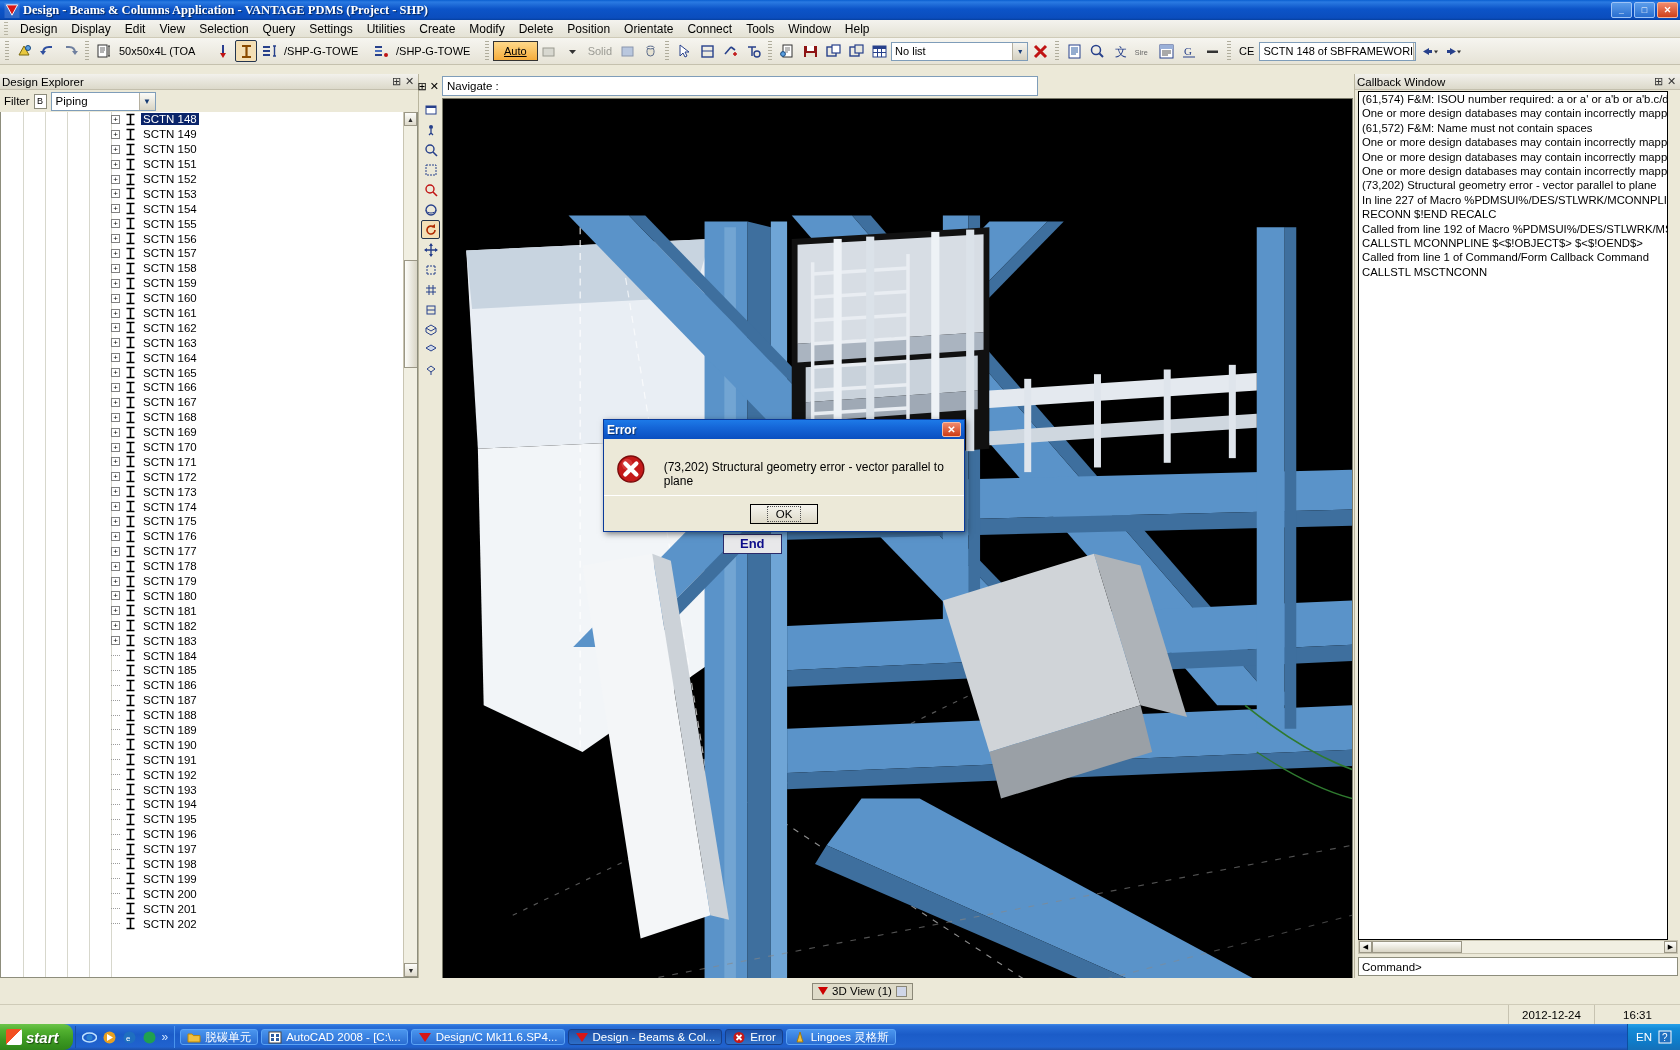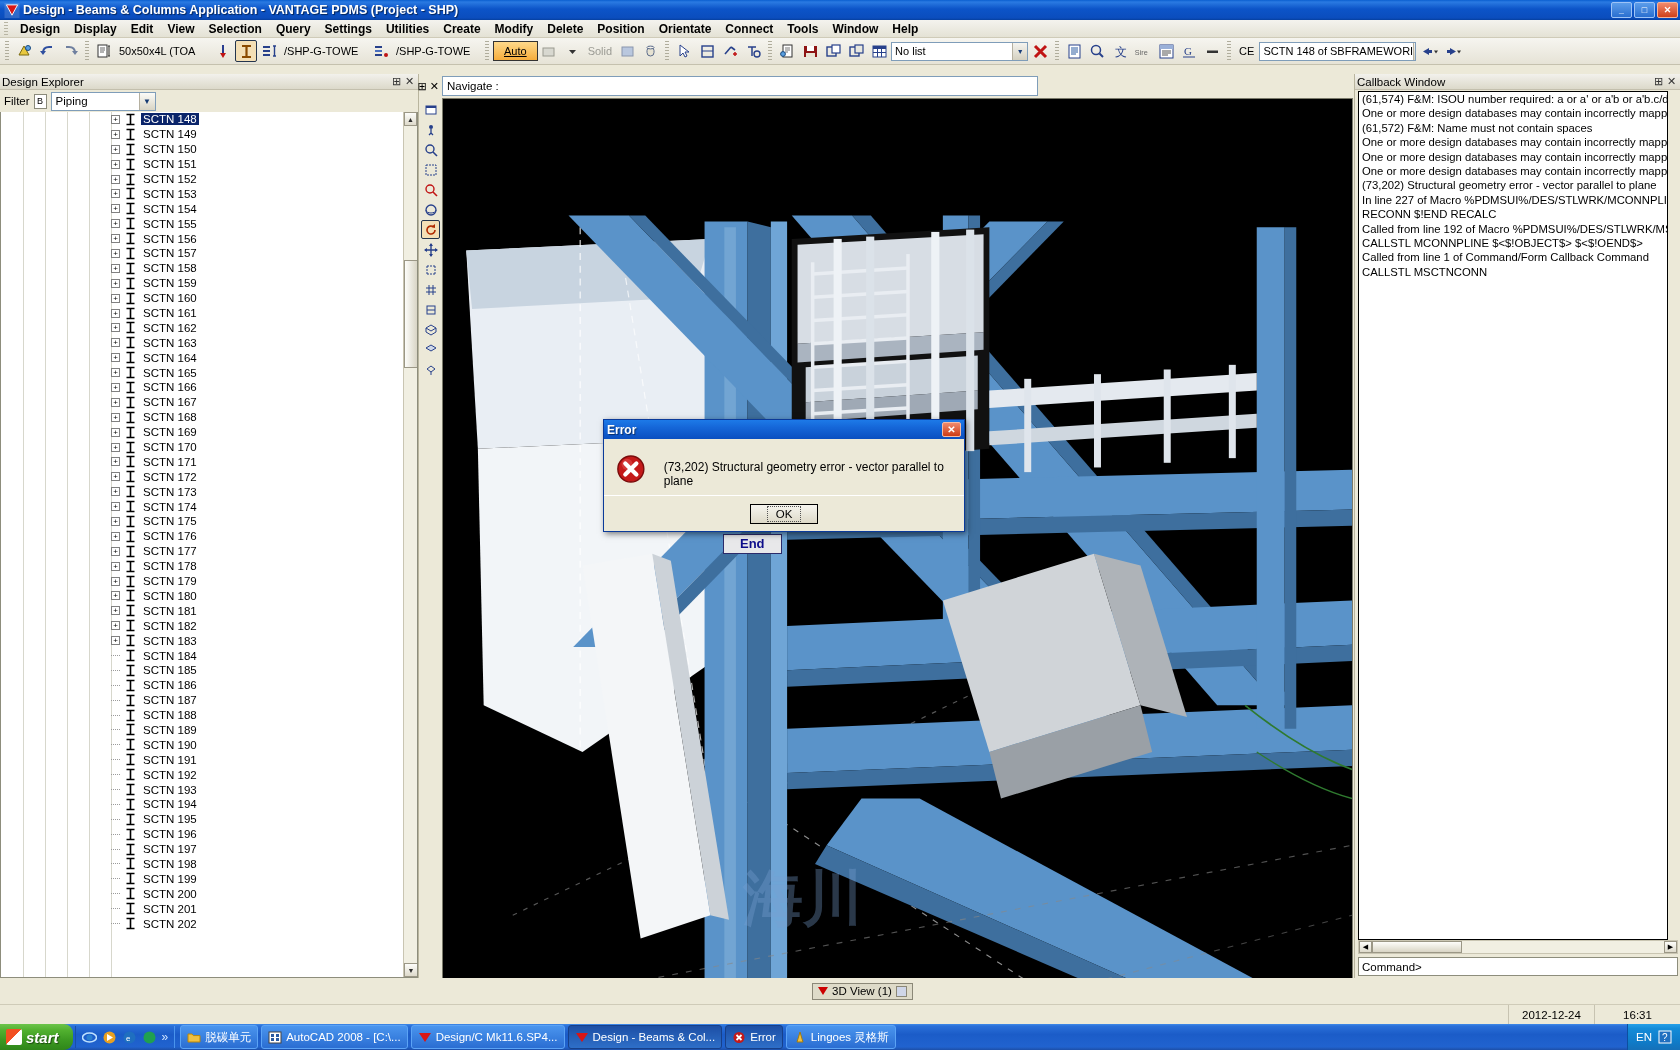--- a/index.html
+++ b/index.html
@@ -9,36 +9,36 @@
     font-family:"Liberation Sans", sans-serif; font-size:12px;
     background:#ece9d8; position:relative;
   }
   
   #titlebar {
     height:20px; background:linear-gradient(to bottom,#0a5fd0 0%,#2a7ae2 10%,#0c54c8 45%,#0b4dbd 90%,#063f9e 100%);
     display:flex; align-items:center; padding:0 2px; color:#fff;
     font-weight:bold; font-size:12.5px; position:relative;
   }
   #titlebar .tlogo{ width:16px;height:15px;margin:0 3px 0 2px; flex:0 0 auto;}
-  #titlebar .ttext{ text-shadow:1px 1px 1px rgba(0,0,0,.55); white-space:nowrap;}
+  #titlebar .ttext{ text-shadow:1px 1px 1px rgba(0,0,0,.55); white-space:nowrap;font-family:Liberation Serif, serif;}
   #titlebar .tbtns{ position:absolute; right:2px; top:2px; display:flex; gap:2px;}
   #titlebar .tbtn{
     width:21px;height:16px;border:1px solid #9dc3f7;border-radius:2px;
     background:linear-gradient(to bottom,#5c9dea,#2a6fd0);
     display:flex;align-items:center;justify-content:center;color:#fff;font-size:9px;font-weight:bold;
   }
   #titlebar .tbtn.close{ background:linear-gradient(to bottom,#f08a6c,#d0401a); border-color:#f5b39a;}
   
   #menubar{
     height:18px; background:linear-gradient(to bottom,#f4f3ee,#e4e2d5);
     border-bottom:1px solid #cfcbb8; display:flex; align-items:center; padding-left:4px;
   }
   #menubar .grip{ width:4px;height:13px;margin-right:5px;
      background:repeating-linear-gradient(to bottom,#b8b5a4 0 1px,transparent 1px 3px);}
-  #menubar .mi{ padding:1px 7px; font-size:12px; color:#000; white-space:nowrap;font-weight:bold;}
+  #menubar .mi{ padding:1px 7px; font-size:12px; color:#000; white-space:nowrap;}
   
   #toolbar{
     height:27px; background:linear-gradient(to bottom,#f6f5f0,#e6e3d6);
     border-bottom:1px solid #c5c1ae; display:flex; align-items:center; padding:0 2px; gap:1px;
   }
   .tgrip{ width:4px;height:20px;margin:0 3px;
      background:repeating-linear-gradient(to bottom,#b0ad9c 0 1px,transparent 1px 3px); flex:0 0 auto;}
   .tbi{ width:22px;height:22px;display:flex;align-items:center;justify-content:center;flex:0 0 auto;
      border:1px solid transparent;border-radius:2px; }
   .tbi.sel{ border-color:#24354d; background:#f3dfb6;}
@@ -134,21 +134,21 @@
      text-shadow:1px 1px 1px rgba(0,0,0,.5);}
   #startbtn .flag{ width:16px;height:16px;
      background:
        linear-gradient(135deg,#f25022 0 48%,transparent 48%),
        #fff;
      border-radius:2px; position:relative; overflow:hidden;}
   .qlaunch{ display:flex; align-items:center; gap:5px; padding:0 6px; height:22px;
      border-left:1px solid #1a4fa8; border-right:1px solid #4a94ec; margin-left:2px;}
   .qicon{ width:15px;height:15px;border-radius:2px;}
   .tbtns{ display:flex; align-items:center; gap:3px; margin-left:5px; flex:1 1 auto;}
-  .tbtn2{ height:24px; display:flex; align-items:center; gap:4px; padding:0 6px; max-width:180px;
+  .tbtn2{ height:16px; display:flex; align-items:center; gap:4px; padding:0 6px; max-width:180px;
      background:linear-gradient(to bottom,#4a95ee,#2a6dd2); border:1px solid #5ba3f5; border-radius:3px;
      color:#fff; font-size:11.5px; white-space:nowrap; overflow:hidden;}
   .tbtn2.active{ background:linear-gradient(to bottom,#1d4fa5,#2e6fc8); border-color:#17408a;}
   .tray{ display:flex; align-items:center; gap:6px; height:26px; padding:0 8px;
      background:linear-gradient(to bottom,#25a0e8 0%,#138bd8 18%,#0f7bc8 70%,#1570b8 100%);
      border-left:1px solid #0c4fa0; color:#fff; font-size:11.5px;}
   .tray .ico{ width:14px;height:14px;}
   
   #errdlg{ position:absolute; left:603px; top:419px; width:362px; height:113px;
      background:#ece9d8; border:1px solid #0a3a9a; box-shadow:2px 2px 6px rgba(0,0,0,.5); z-index:50;}
@@ -1028,21 +1028,20 @@
           <polygon points="360,600 410,600 782,800 782,840 330,640" fill="#5a93c9"></polygon>
           <polygon points="330,640 782,840 782,856 320,656" fill="#3e6f9e"></polygon>
 
           <path d="M690,520 Q740,560 782,575" stroke="#2f7a2f" stroke-width="1.5" fill="none"></path>
           <path d="M700,560 Q745,590 782,600" stroke="#2f7a2f" stroke-width="1.2" fill="none"></path>
 
           <path d="M150,760 L782,640" stroke="#888" stroke-dasharray="5 7" opacity="0.6"></path>
           <path d="M280,830 L782,700" stroke="#888" stroke-dasharray="5 7" opacity="0.5"></path>
         </svg>
         
-        <div class="wm" style="left:300px;top:760px;font-size:60px">海川</div>
       </div>
     </div>
 
   </div>
 
   <div id="cmdwin">
     <div class="dockhdr">
       <span class="t">Callback Window</span>
       <span class="pin">⊞</span>
       <span class="x">✕</span>

